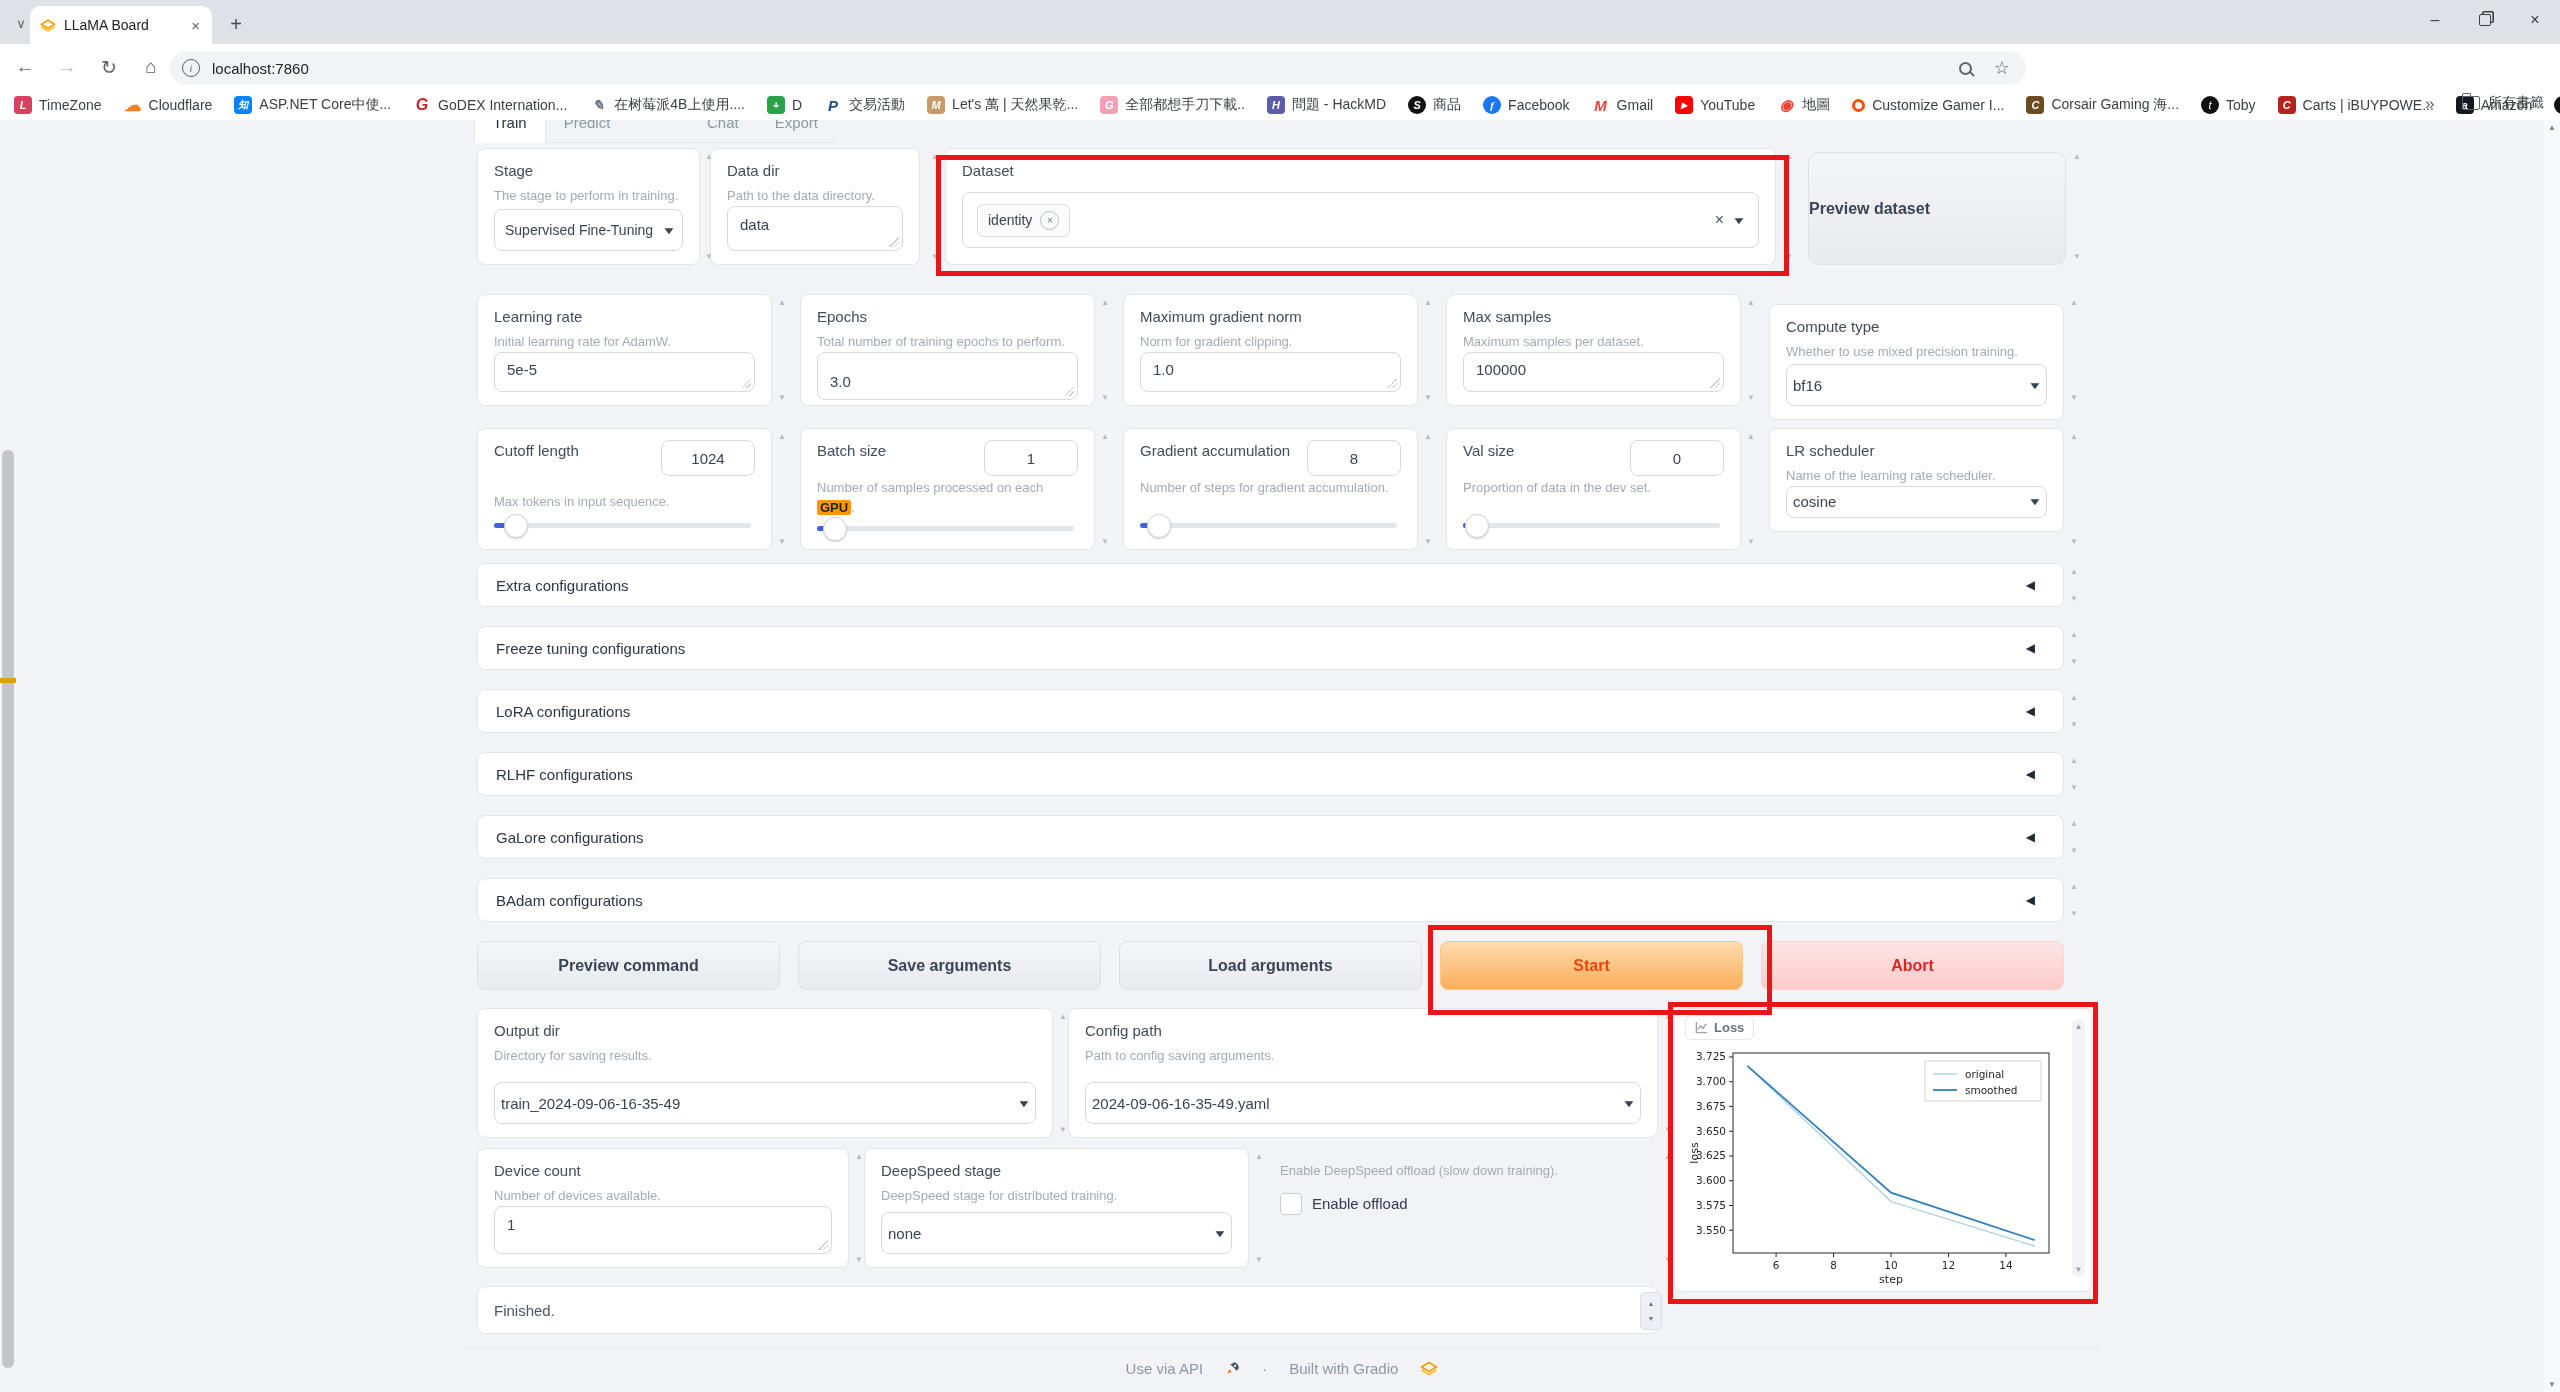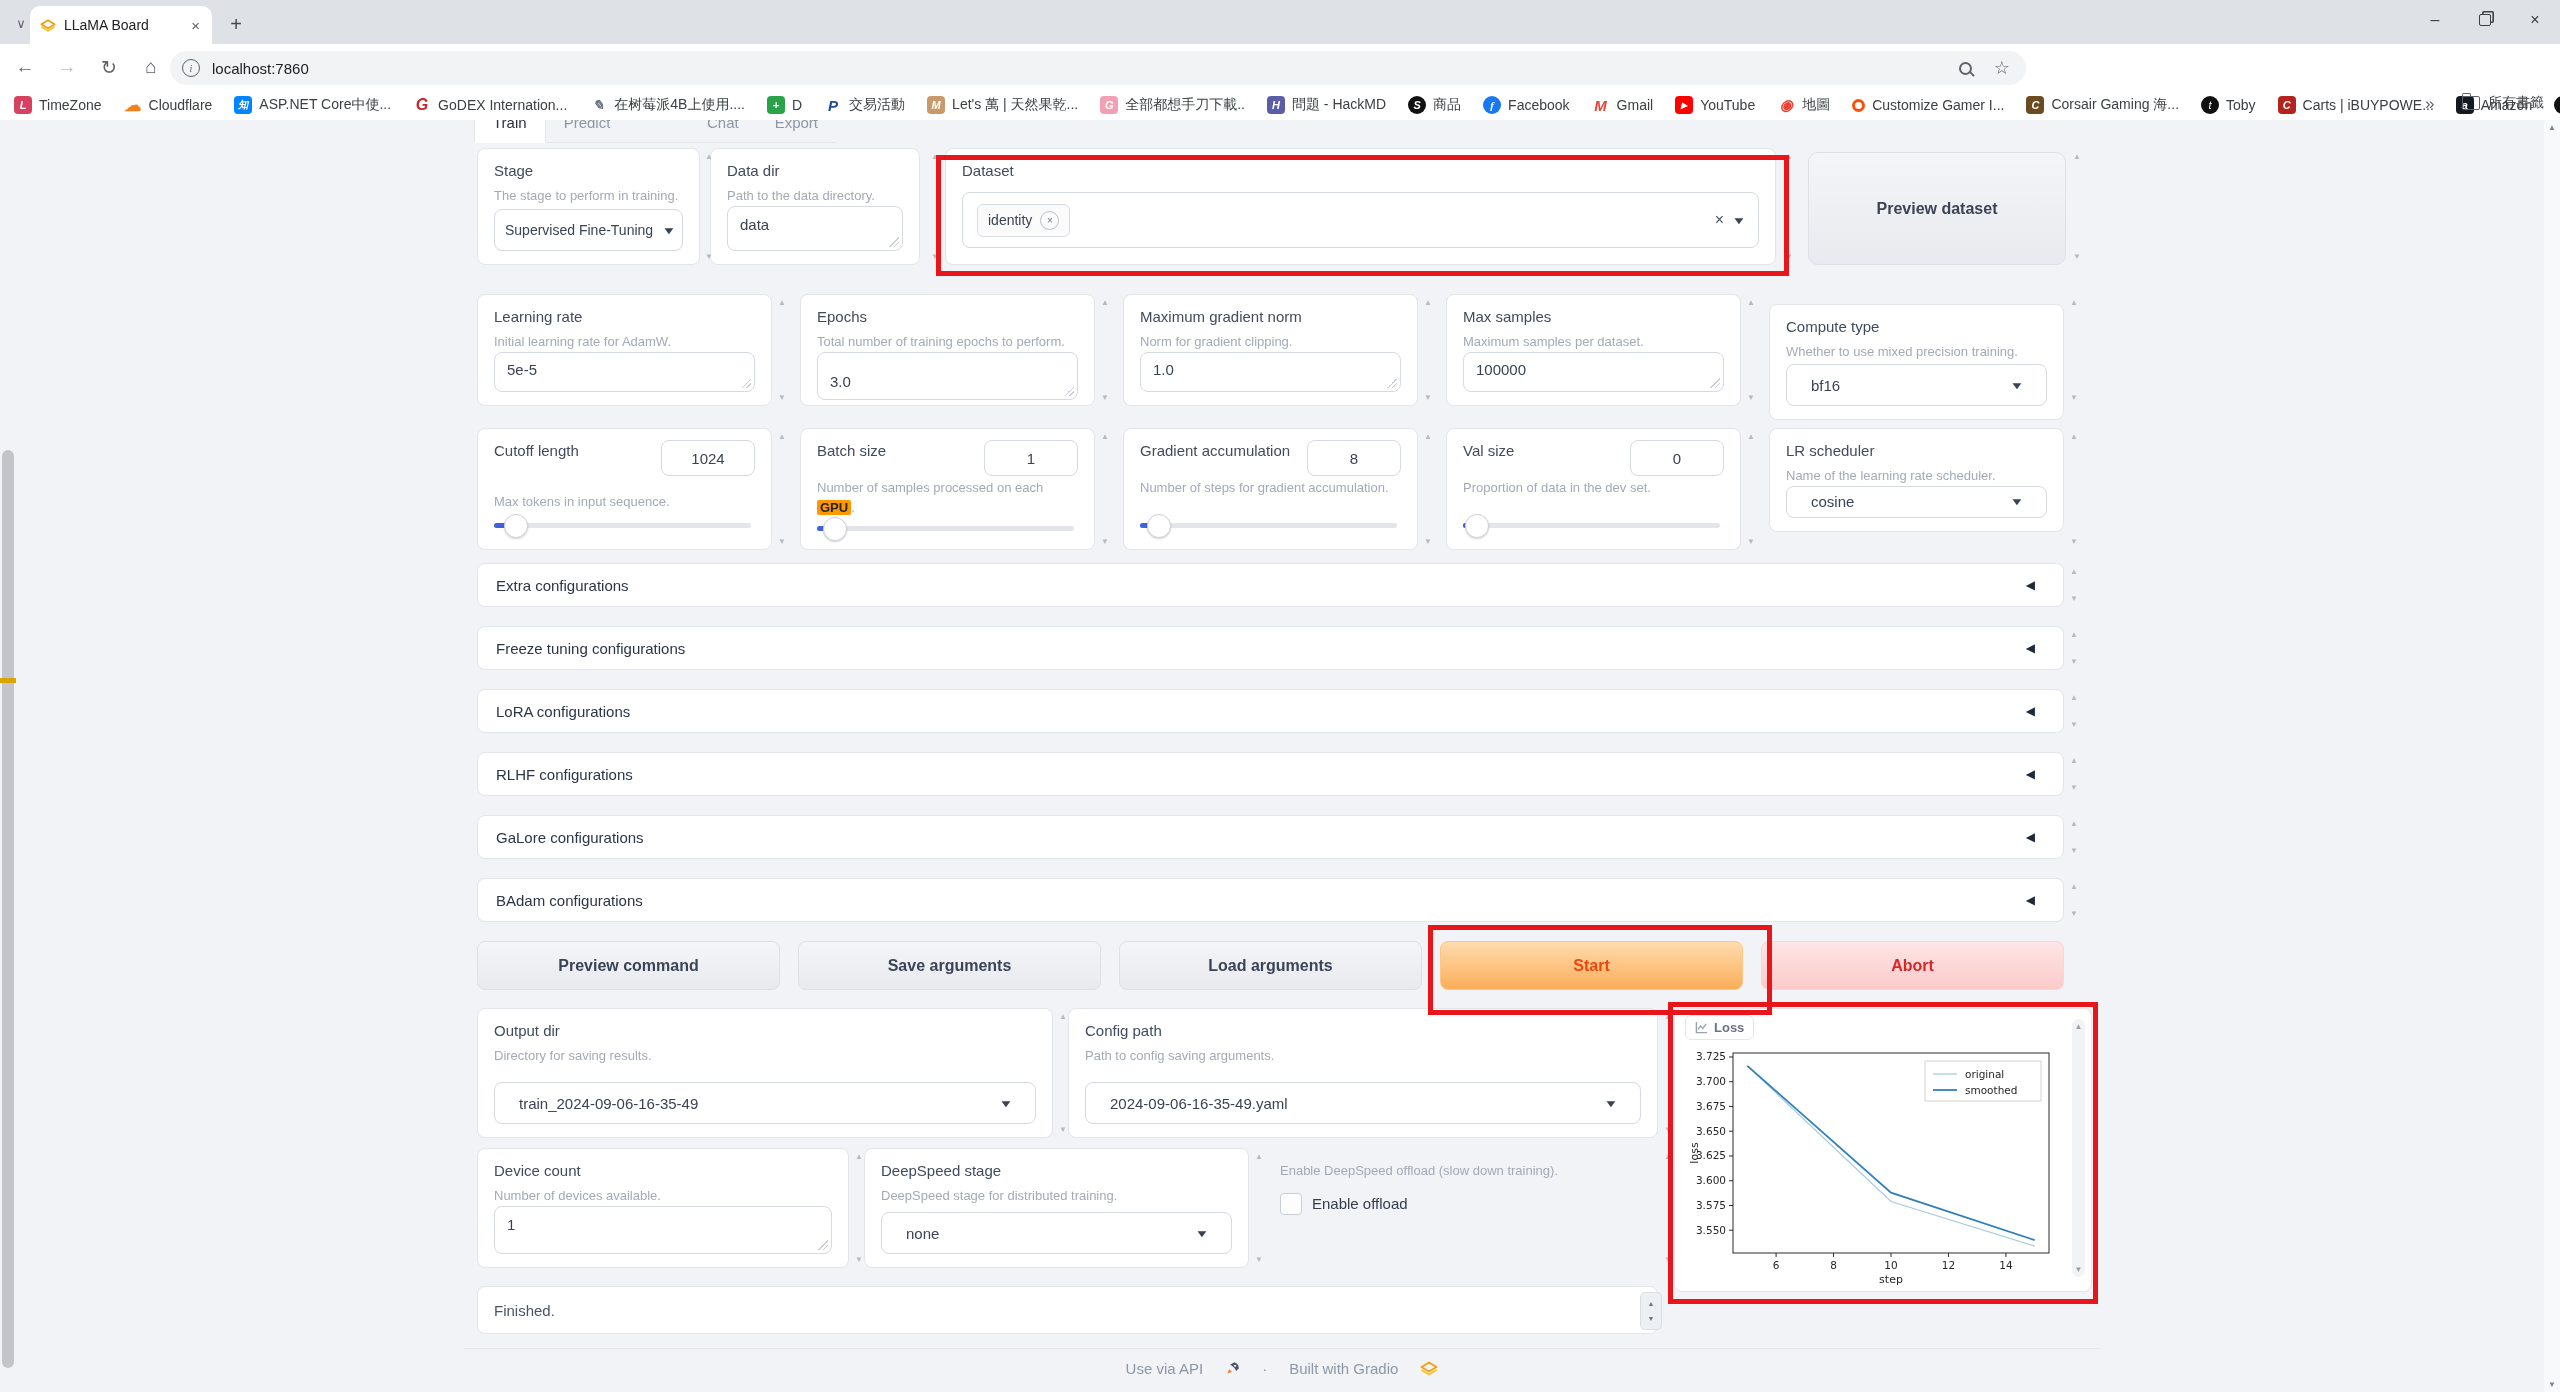--- a/index.html
+++ b/index.html
@@ -76,21 +76,21 @@
     display:flex;align-items:flex-end}
   .gtab{font-size:15px;color:#8d97a6;padding:9px 18px 11px}
   .gtab.active{background:#fff;border:1px solid #e3e6eb;border-bottom:1px solid #fff;border-radius:6px 6px 0 0;
     color:#2a3243;margin-bottom:-1px}
   .card{position:absolute;background:#fff;border:1px solid #e2e5ea;border-radius:8px;
     padding:13px 16px;box-sizing:border-box;display:flex;flex-direction:column}
   .lbl{font-size:15px;color:#414b5c}
   .info{font-size:13px;color:#a3aab6;margin-top:7px;line-height:1.5}
   .hl{background:#ff9800;color:#222;padding:0 3px;border-radius:2px;font-weight:600}
   .select{border:1px solid #d5d9e0;border-radius:8px;height:40px;display:flex;align-items:center;
-    justify-content:space-between;padding:0 24px;margin-top:auto;font-size:15px;color:#3a4354;background:#fff}
+    justify-content:space-between;padding:0 6px;margin-top:auto;font-size:15px;color:#3a4354;background:#fff}
   .caret{font-size:10px;color:#3a4354;transform:scaleX(1.5)}
   .ta{border:1px solid #d5d9e0;border-radius:8px;background:#fff;font-size:15px;color:#3a4354;
     padding:9px 12px;position:relative;margin-top:12px}
   .rz{position:absolute;right:3px;bottom:3px;width:10px;height:10px;
     background:linear-gradient(135deg,transparent 0 50%,#c9ced6 50% 58%,transparent 58% 72%,#c9ced6 72% 80%,transparent 80%)}
   .hdr{display:flex;align-items:flex-start;justify-content:space-between}
   .numbox{width:92px;height:34px;border:1px solid #d5d9e0;border-radius:8px;background:#fff;display:flex;
     align-items:center;justify-content:center;font-size:15px;color:#3a4354;margin-top:-2px}
   .sl{position:relative;height:22px;margin-top:auto}
   .sl .track{position:absolute;left:0;right:4px;top:9px;height:5px;background:#e2e5ea;border-radius:3px}
@@ -100,21 +100,21 @@
   .acc{position:absolute;left:477px;width:1587px;height:44px;background:#fff;border:1px solid #e2e5ea;
     border-radius:8px;display:flex;align-items:center;justify-content:space-between;padding:0 28px 0 18px;
     box-sizing:border-box;font-size:15px;color:#2c3547}
   .acc .tri{font-size:12px;color:#1f2937}
   .btn{position:absolute;top:821px;width:303px;height:49px;border-radius:8px;display:flex;align-items:center;
     justify-content:center;font-size:16px;font-weight:600;color:#3b4456;
     background:linear-gradient(#f4f5f8,#e8eaef);border:1px solid #dde0e7;box-sizing:border-box}
   .btn.primary{background:linear-gradient(#ffdcae,#fbad5a);border-color:#fdc687;color:#ee4610}
   .btn.stop{background:linear-gradient(#fee5e5,#fccaca);border-color:#fcd2d2;color:#dc2626}
   .bigbtn{position:absolute;left:1808px;top:32px;width:258px;height:113px;border-radius:10px;
-    display:flex;align-items:center;justify-content:center;font-size:16px;font-weight:600;color:#3b4456;
+    display:flex;align-items:center;font-size:16px;font-weight:600;color:#3b4456;
     background:linear-gradient(#f4f5f8,#e8eaef);border:1px solid #dde0e7;box-sizing:border-box}
   .dsbox{border:1px solid #d5d9e0;border-radius:8px;height:54px;margin-top:13px;display:flex;
     align-items:center;padding:0 14px;background:#fff}
   .tag{display:flex;align-items:center;gap:8px;border:1px solid #d8dce2;background:#fbfbfc;border-radius:6px;
     padding:6px 10px;font-size:14px;color:#3a4354}
   .tagx{width:17px;height:17px;border:1px solid #b9bfc9;border-radius:50%;display:flex;align-items:center;
     justify-content:center;font-size:10px;color:#6b7280;font-style:normal}
   .dsclear{margin-left:auto;font-size:16px;color:#4b5563;padding:0 10px}
   .cbrow{display:flex;align-items:center;gap:10px;margin-top:12px}
   .cb{width:20px;height:20px;border:1px solid #c9ced6;border-radius:4px;background:#fdfdfd}

